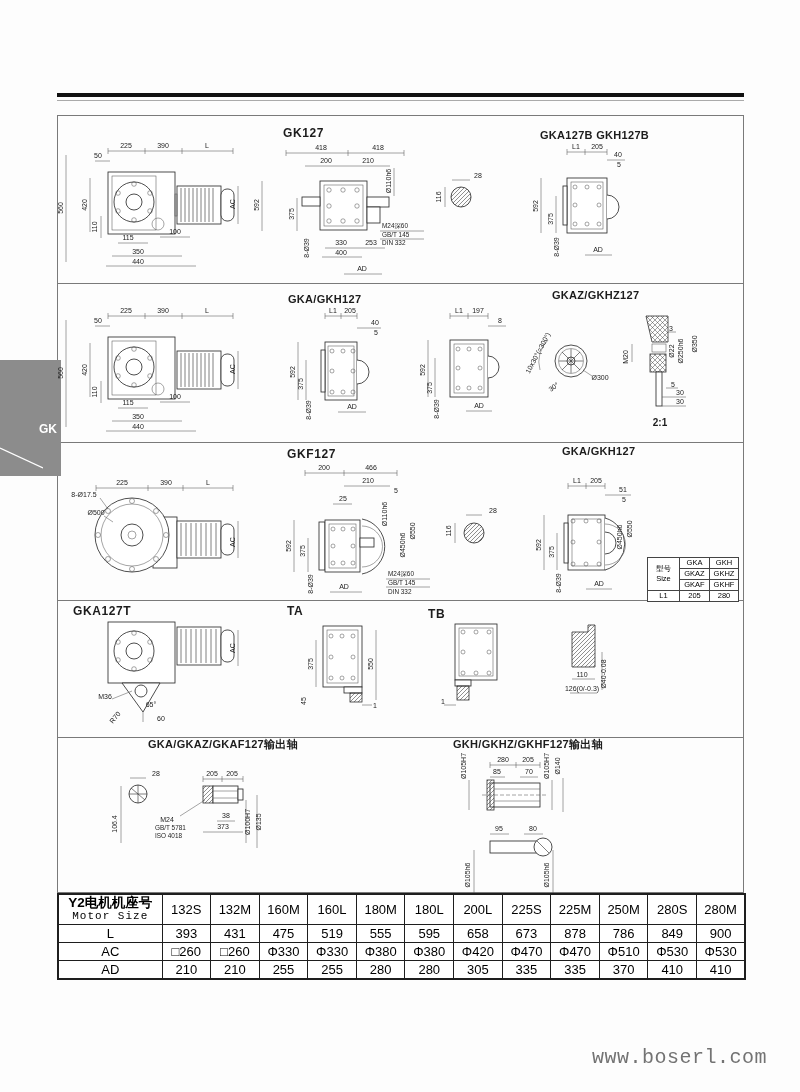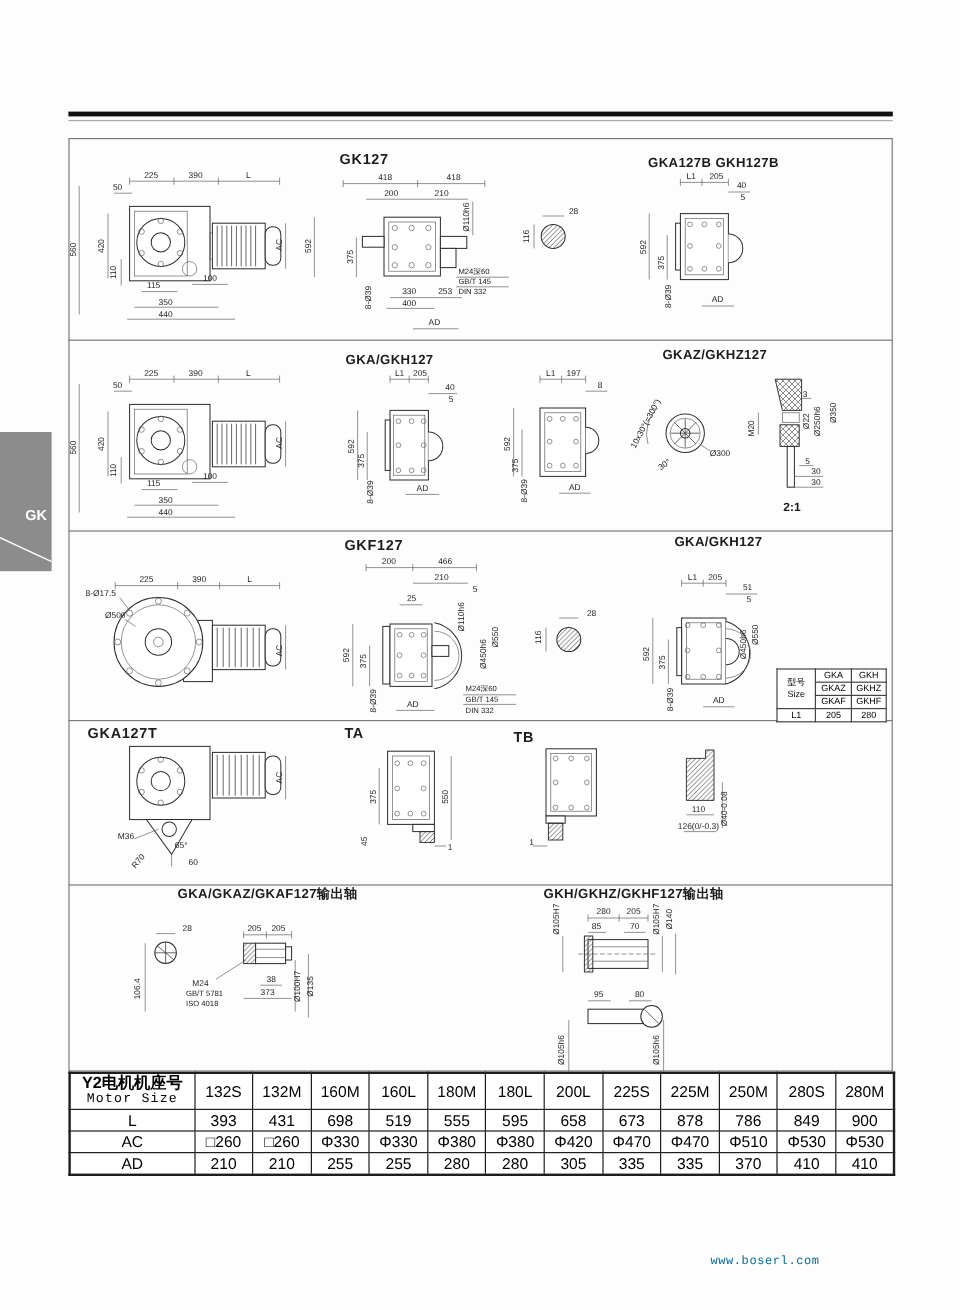--- a/index.html
+++ b/index.html
@@ -2,41 +2,41 @@
 <html><head>
 <meta charset="utf-8">
 <style>
   body{margin:0;background:#e9e9e9;}
   .page{position:relative;width:800px;height:1092px;background:#fdfdfd;font-family:"Liberation Sans",sans-serif;overflow:hidden;}
   .abs{position:absolute;}
   .topbar{left:57px;top:93px;width:687px;height:4px;background:#111;}
   .topline{left:57px;top:100px;width:687px;height:1px;background:#aaa;}
   .frame{left:57px;top:115px;width:687px;height:778px;border:1px solid #7a7a7a;box-sizing:border-box;}
   .rowdiv{left:57px;width:687px;height:1px;background:#7a7a7a;}
-  .gktab{left:0;top:360px;width:43px;height:116px;background:#8c8c8c;}
+  .gktab{left:0;top:360px;width:61px;height:116px;background:#8c8c8c;}
   .gktab span{position:absolute;right:4px;top:62px;color:#fff;font-size:12px;font-weight:700;}
   svg text{fill:#1c1c1c;}
   .dim{font-size:7px;text-anchor:middle;}
   .dimS{font-size:6.4px;text-anchor:start;}
   .ptitle{font-size:12px;font-weight:700;letter-spacing:.6px;}
   .ptitle2{font-size:11px;font-weight:700;letter-spacing:.3px;}
   .big{font-size:10px;font-weight:700;text-anchor:middle;}
   .ln{stroke:#2e2e2e;stroke-width:.85;fill:none;}
   .lnf{stroke:#2e2e2e;stroke-width:.85;fill:#fff;}
   .thin{stroke:#5a5a5a;stroke-width:.55;fill:none;}
   .fin{stroke:#3a3a3a;stroke-width:.65;}
   .size-table{border-collapse:collapse;table-layout:fixed;font-size:7.5px;}
   .size-table td{border:1px solid #444;text-align:center;padding:0;height:10px;line-height:10px;background:#fff;}
   .motor-table{border-collapse:collapse;table-layout:fixed;width:688px;border:2px solid #1e1e1e;background:#fff;}
   .motor-table td,.motor-table th{border:1px solid #1e1e1e;text-align:center;padding:0;font-weight:400;}
   .motor-table .hd{height:30px;font-size:13px;}
   .motor-table .dr td{height:17px;font-size:13px;}
   .hcn{display:block;font-size:13.5px;font-weight:700;line-height:15px;}
   .hen{display:block;font-family:"Liberation Mono",monospace;font-size:11px;letter-spacing:1px;line-height:13px;}
-  .footer{left:592px;top:1046px;font-family:"Liberation Mono",monospace;font-size:10px;letter-spacing:.5px;color:#0369a1;}
+  .footer{left:592px;top:1046px;font-family:"Liberation Mono",monospace;font-size:20px;letter-spacing:.5px;color:#737373;}
 </style>
 </head>
 <body>
 
 <div class="page">
 
   <div class="abs topbar"></div>
   <div class="abs topline"></div>
   <div class="abs frame"></div>
   <div class="abs rowdiv" style="top:283px"></div>
@@ -698,21 +698,21 @@
           <th>225S</th>
           <th>225M</th>
           <th>250M</th>
           <th>280S</th>
           <th>280M</th>
     </tr>
     <tr class="dr">
       <td>L</td>
       <td>393</td>
           <td>431</td>
-          <td>698</td>
+          <td>475</td>
           <td>519</td>
           <td>555</td>
           <td>595</td>
           <td>658</td>
           <td>673</td>
           <td>878</td>
           <td>786</td>
           <td>849</td>
           <td>900</td>
     </tr>

